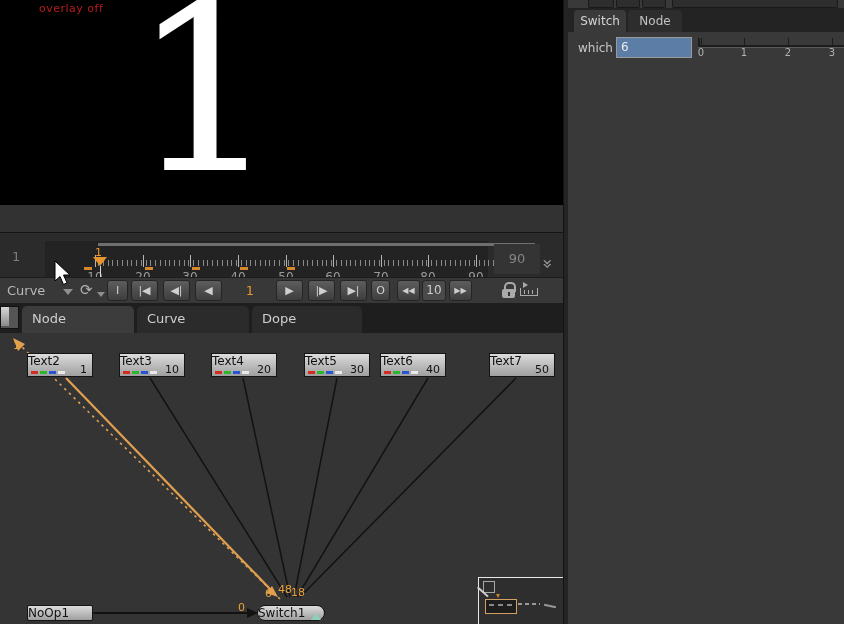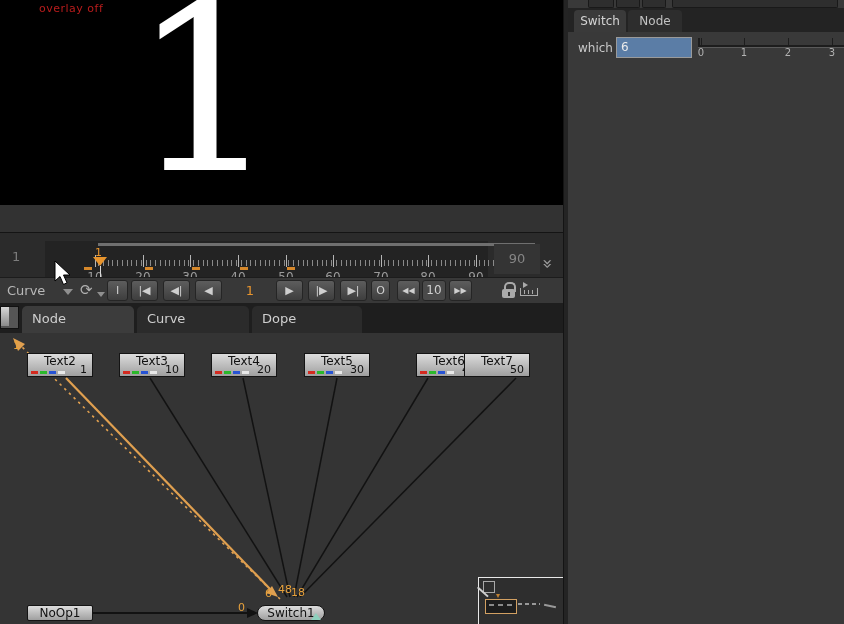--- a/index.html
+++ b/index.html
@@ -69,21 +69,21 @@
                    background:linear-gradient(#d8d8d8,#8a8a8a);}
   .tab{top:3px;height:27px;border-radius:5px 5px 0 0;color:#cfcfcf;font-size:13px;
        line-height:26px;box-sizing:border-box;padding:0 10px;}
   .tab .x{color:#8f8f8f;font-size:11px;margin-left:14px;}
   .tab.active{background:#3c3c3c;}
   .tab.inactive{background:#2b2b2b;}
   
   #graph{left:0;top:333px;width:563px;height:291px;background:#343434;}
   #wires{left:0;top:0;width:563px;height:291px;}
   .gnode{background:linear-gradient(#dcdcdc,#9f9f9f);border:1px solid #141414;
-         color:#111;font-size:12px;text-align:center;box-sizing:border-box;}
+         color:#111;font-size:12px;text-align:left;box-sizing:border-box;}
   .textnode{top:20px;width:66px;height:24px;line-height:15px;}
   .chips{position:absolute;left:3px;bottom:2px;display:flex;gap:2px;}
   .chip{width:7px;height:3px;}
   .nlabel{position:absolute;right:5px;bottom:-1px;font-size:11px;color:#111;}
   #noop-node{left:27px;top:272px;width:66px;height:16px;line-height:15px;border-radius:2px;font-size:12px;}
   #switch-node{left:257px;top:272px;width:68px;height:16px;line-height:15px;border-radius:8px;font-size:12px;}
   #switch-flag{position:absolute;right:3px;bottom:0px;width:0;height:0;
                border-left:5px solid transparent;border-right:5px solid transparent;
                border-bottom:7px solid #8ed0bd;}
   .orange-num{color:#e8a23c;font-size:11px;}
@@ -261,31 +261,31 @@
     <div class="abs gnode textnode" style="left:304px">
       <span>Text5</span>
       <div class="chips">
           <div class="chip" style="background:#d42a20"></div>
           <div class="chip" style="background:#2bb82b"></div>
           <div class="chip" style="background:#2753d4"></div>
           <div class="chip" style="background:#e8e8e8"></div>
         </div>
       <div class="nlabel">30</div>
     </div>
-    <div class="abs gnode textnode" style="left:416px">
+    <div class="abs gnode textnode" style="left:380px">
       <span>Text6</span>
       <div class="chips">
           <div class="chip" style="background:#d42a20"></div>
           <div class="chip" style="background:#2bb82b"></div>
           <div class="chip" style="background:#2753d4"></div>
           <div class="chip" style="background:#e8e8e8"></div>
         </div>
       <div class="nlabel">40</div>
     </div>
-    <div class="abs gnode textnode" style="left:464px">
+    <div class="abs gnode textnode" style="left:489px">
       <span>Text7</span>
       <div class="nlabel">50</div>
     </div>
 
     <div class="abs orange-num" style="left:265px;top:254px">6</div>
     <div class="abs orange-num" style="left:278px;top:250px">48</div>
     <div class="abs orange-num" style="left:291px;top:253px">18</div>
     <div class="abs orange-num" style="left:238px;top:268px">0</div>
 
     <div id="noop-node" class="abs gnode">

